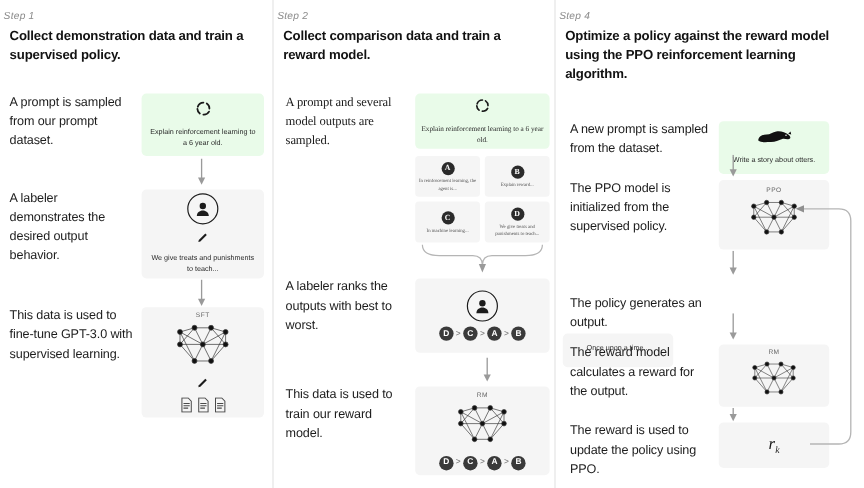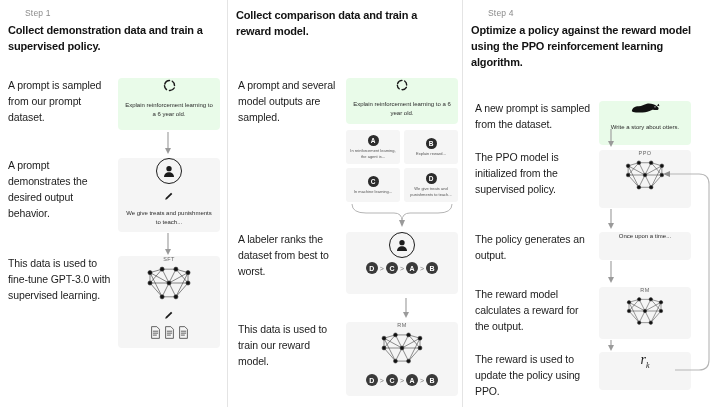--- a/index.html
+++ b/index.html
@@ -21,42 +21,43 @@
   .col-3 { width: 257px; }
   .divider {
     position: absolute; top: 0; width: 1px; height: 407px;
     background: #e4e4e4;
   }
   .div-1 { left: 227px; }
   .div-2 { left: 462px; }
 
   .step-label {
     font-size: 8.5px; color: #8a8a8a; letter-spacing: .2px;
-    margin: 0 0 5px 25px;
+    margin: 0 0 5px 3px;
+    font-style: italic;
   }
   .step-title {
     font-size: 11px; font-weight: bold; line-height: 1.45;
     color: #121212; margin: 0 8px 0 8px; letter-spacing: -.15px;
   }
 
   
   .row { position: absolute; display: flex; width: 100%; }
   .caption {
     font-size: 10.5px; line-height: 1.52; color: #1c1c1c;
     letter-spacing: -.1px;
   }
   .c1 .caption { width: 104px; margin-left: 8px; }
   .c2 .caption { width: 104px; margin-left: 10px; }
   .c3 .caption { width: 118px; margin-left: 12px; }
 
   
   .card {
     background: #f5f5f5; border-radius: 4px;
     display: flex; flex-direction: column;
-    align-items: center; justify-content: flex-start;
+    align-items: center; justify-content: center;
   }
   .card.green { background: #e9fbe9; }
   .card-text {
     font-size: 6px; line-height: 1.5; text-align: center;
     color: #2a2a2a; padding: 0 5px; margin-top: 4px;
   }
   .card-label {
     font-size: 5.5px; color: #666; letter-spacing: .4px;
     margin-bottom: 2px;
   }
@@ -119,21 +120,21 @@
               <path d="M16.5 5.2 A8 8 0 0 1 20 12"></path>
             <path d="M19.5 16 A8 8 0 0 1 12 20"></path>
               <path d="M7.2 18.5 A8 8 0 0 1 4 12.4"></path>
           </svg>
         </span>
         <div class="card-text">Explain reinforcement learning to a 6 year old.</div>
       </div>
     </div>
 
     <div class="row" style="top:158px;">
-      <div class="caption">A prompt demonstrates the desired output behavior.</div>
+      <div class="caption">A labeler demonstrates the desired output behavior.</div>
       <div class="card" style="width:102px;height:74px;margin-left:6px;">
         <div class="person-circle">
           <svg width="16" height="16" viewBox="0 0 24 24" fill="#1c1c1c">
             <circle cx="12" cy="8.5" r="4"></circle>
               <path d="M4.5 21c0-4.2 3.4-7 7.5-7s7.5 2.8 7.5 7z"></path>
           </svg>
         </div>
         <span style="margin-top:3px;">
           <svg width="10" height="10" viewBox="0 0 24 24" fill="#1c1c1c">
             <path d="M3 21l4-1 13-13-3-3L4 17z"></path>
@@ -189,23 +190,24 @@
       <line x1="4" y1="0" x2="4" y2="17" stroke="#9a9a9a" stroke-width="1.1"></line>
       <path d="M1 16 L4 22 L7 16 Z" fill="#9a9a9a"></path>
     </svg>
     <svg class="arrow" style="position:absolute;left:164px;top:233px;" width="8" height="24">
       <line x1="4" y1="0" x2="4" y2="17" stroke="#9a9a9a" stroke-width="1.1"></line>
       <path d="M1 16 L4 22 L7 16 Z" fill="#9a9a9a"></path>
     </svg>
   </div>
 
   <div class="col col-2 c2">
+    <div class="step-label">Step 2</div>
     <div class="step-title">Collect comparison data and train a reward model.</div>
 
-    <div class="row" style="top:78px;">
+    <div class="row" style="top:78px;font-family:Liberation Serif, serif;">
       <div class="caption">A prompt and several model outputs are sampled.</div>
       <div style="margin-left:4px;">
         <div class="card green" style="width:112px;height:46px;">
           <span>
             <svg width="14" height="14" viewBox="0 0 24 24" fill="none" stroke="#1a1a1a" stroke-width="2.4" stroke-linecap="round">
               <path d="M4.5 9.5 A8 8 0 0 1 12 4"></path>
                 <path d="M16.5 5.2 A8 8 0 0 1 20 12"></path>
               <path d="M19.5 16 A8 8 0 0 1 12 20"></path>
                 <path d="M7.2 18.5 A8 8 0 0 1 4 12.4"></path>
             </svg>
@@ -233,21 +235,21 @@
         </div>
 
         <svg width="112" height="26" style="display:block;">
           <path d="M6 2 Q6 11 20 11 L48 11 Q56 11 56 19 Q56 11 64 11 L92 11 Q106 11 106 2" fill="none" stroke="#b5b5b5" stroke-width="1"></path>
           <path d="M53 18 L56 25 L59 18 Z" fill="#9a9a9a"></path>
         </svg>
       </div>
     </div>
 
     <div class="row" style="top:232px;">
-      <div class="caption">A labeler ranks the dataset from best to worst.</div>
+      <div class="caption">A labeler ranks the outputs with best to worst.</div>
       <div class="card" style="width:112px;height:62px;margin-left:4px;">
         <div class="person-circle">
           <svg width="16" height="16" viewBox="0 0 24 24" fill="#1c1c1c">
             <circle cx="12" cy="8.5" r="4"></circle>
               <path d="M4.5 21c0-4.2 3.4-7 7.5-7s7.5 2.8 7.5 7z"></path>
           </svg>
         </div>
         <div class="rank-row">
           <div class="rank-badge">D</div>
           <span class="gt">&gt;</span>
@@ -332,21 +334,21 @@
                 <circle cx="8" cy="22" r="2.4"></circle>
                 <circle cx="52" cy="22" r="2.4"></circle>
                 <circle cx="22" cy="38" r="2.4"></circle>
                 <circle cx="38" cy="38" r="2.4"></circle>
               </g>
           </svg>
         </span>
       </div>
     </div>
 
-    <div class="row" style="top:232px;">
+    <div class="row" style="top:246px;flex-direction:column;">
       <div class="caption">The policy generates an output.</div>
       <div class="card" style="width:92px;height:28px;margin-left:6px;">
         <div class="card-text" style="margin-top:0;">Once upon a time...</div>
       </div>
     </div>
 
     <div class="row" style="top:287px;">
       <div class="caption">The reward model calculates a reward for the output.</div>
       <div class="card" style="width:92px;height:52px;margin-left:6px;">
         <div class="card-label">RM</div>

